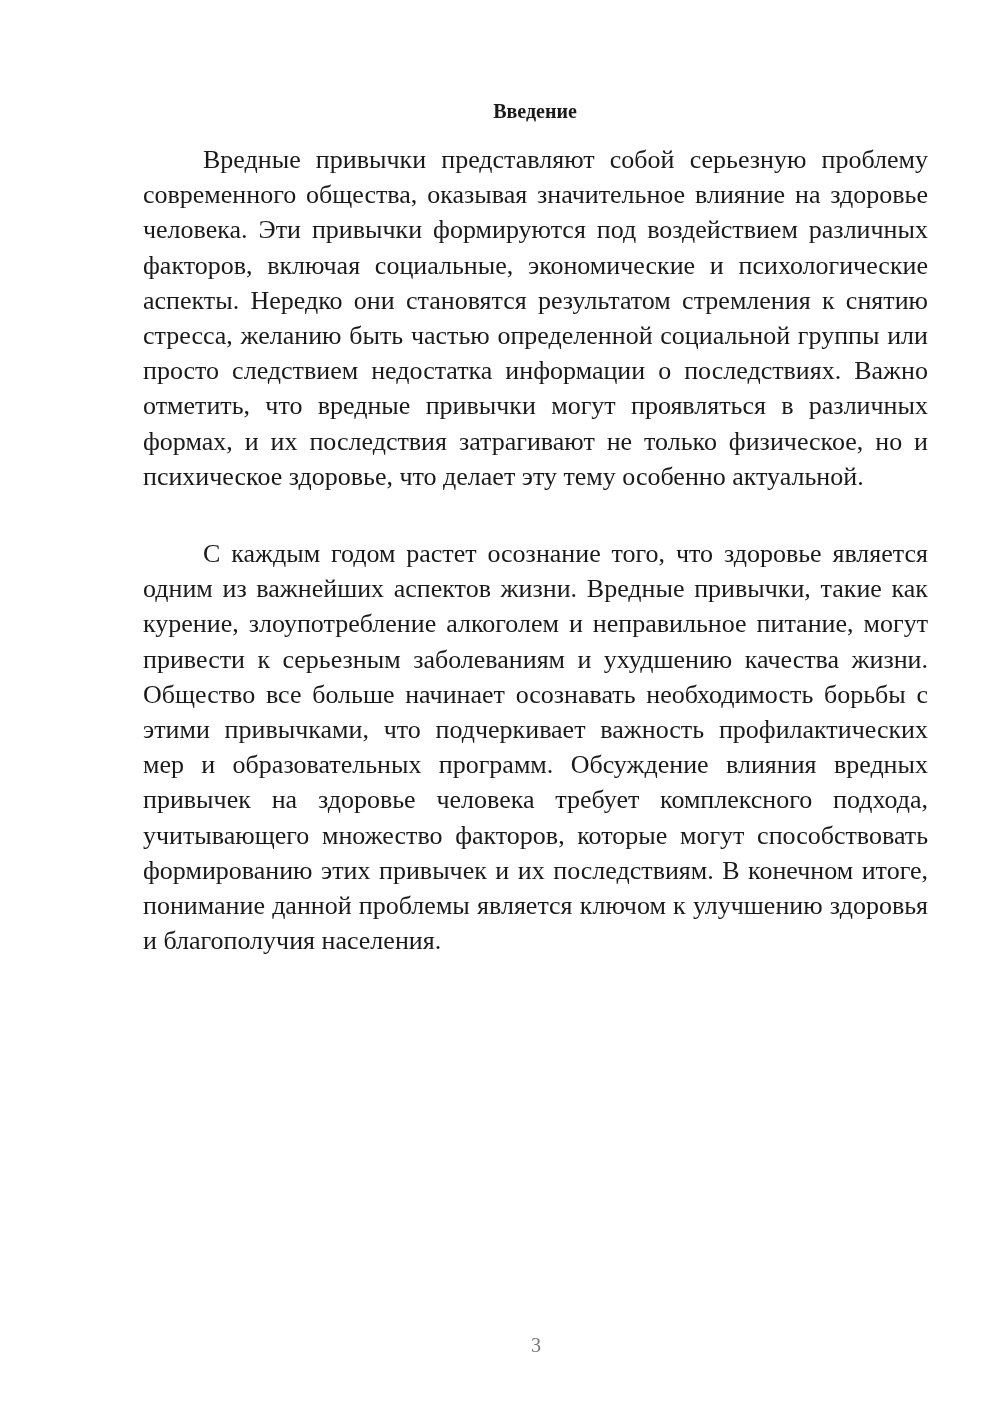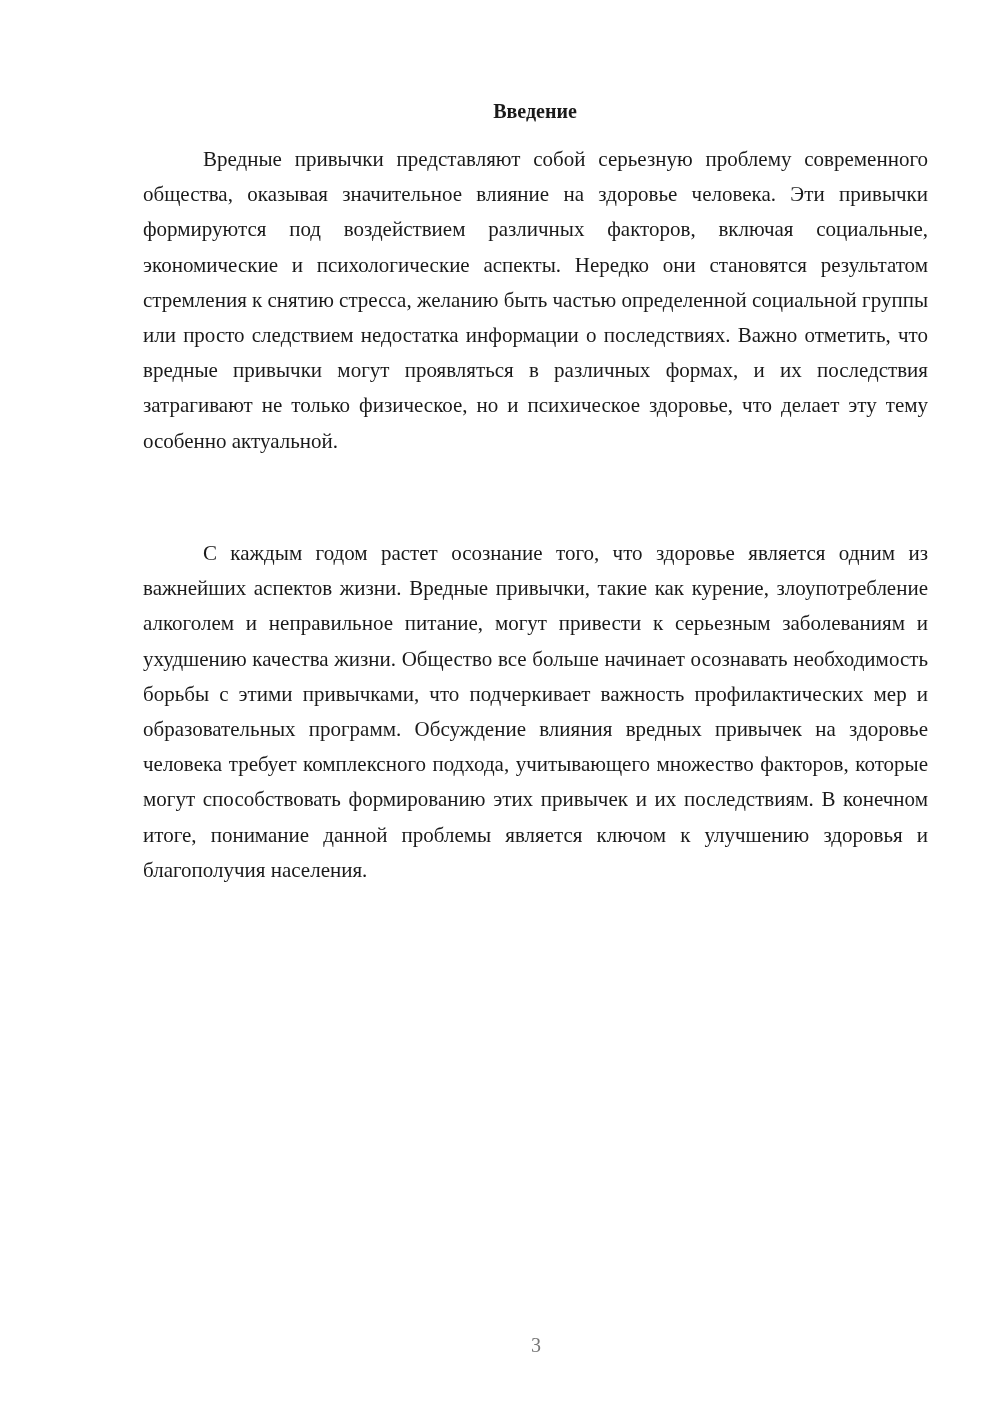--- a/index.html
+++ b/index.html
@@ -8,21 +8,21 @@
       position: absolute; left: 0; top: 0; width: 1000px; height: 1414px;
       background: #ffffff; color: #1a1a1a;
       font-family: "Liberation Serif", "DejaVu Serif", serif;
     }
     .title {
       position: absolute; top: 97px; left: 0; width: 1070px;
       text-align: center; font-weight: bold; font-size: 20px; line-height: 28px;
     }
     .body-text {
       position: absolute; left: 143px; width: 785px;
-      font-size: 21px; line-height: 35.2px;
+      font-size: 26px; line-height: 35.2px;
       text-align: justify; text-indent: 60px; margin: 0;
       hyphens: none;
     }
     .p1 { top: 142px; }
     .p2 { top: 536px; }
     .page-number {
       position: absolute; top: 1334px; left: 0; width: 1072px;
       text-align: center; font-size: 20px; color: #777777;
     }
   </style>

